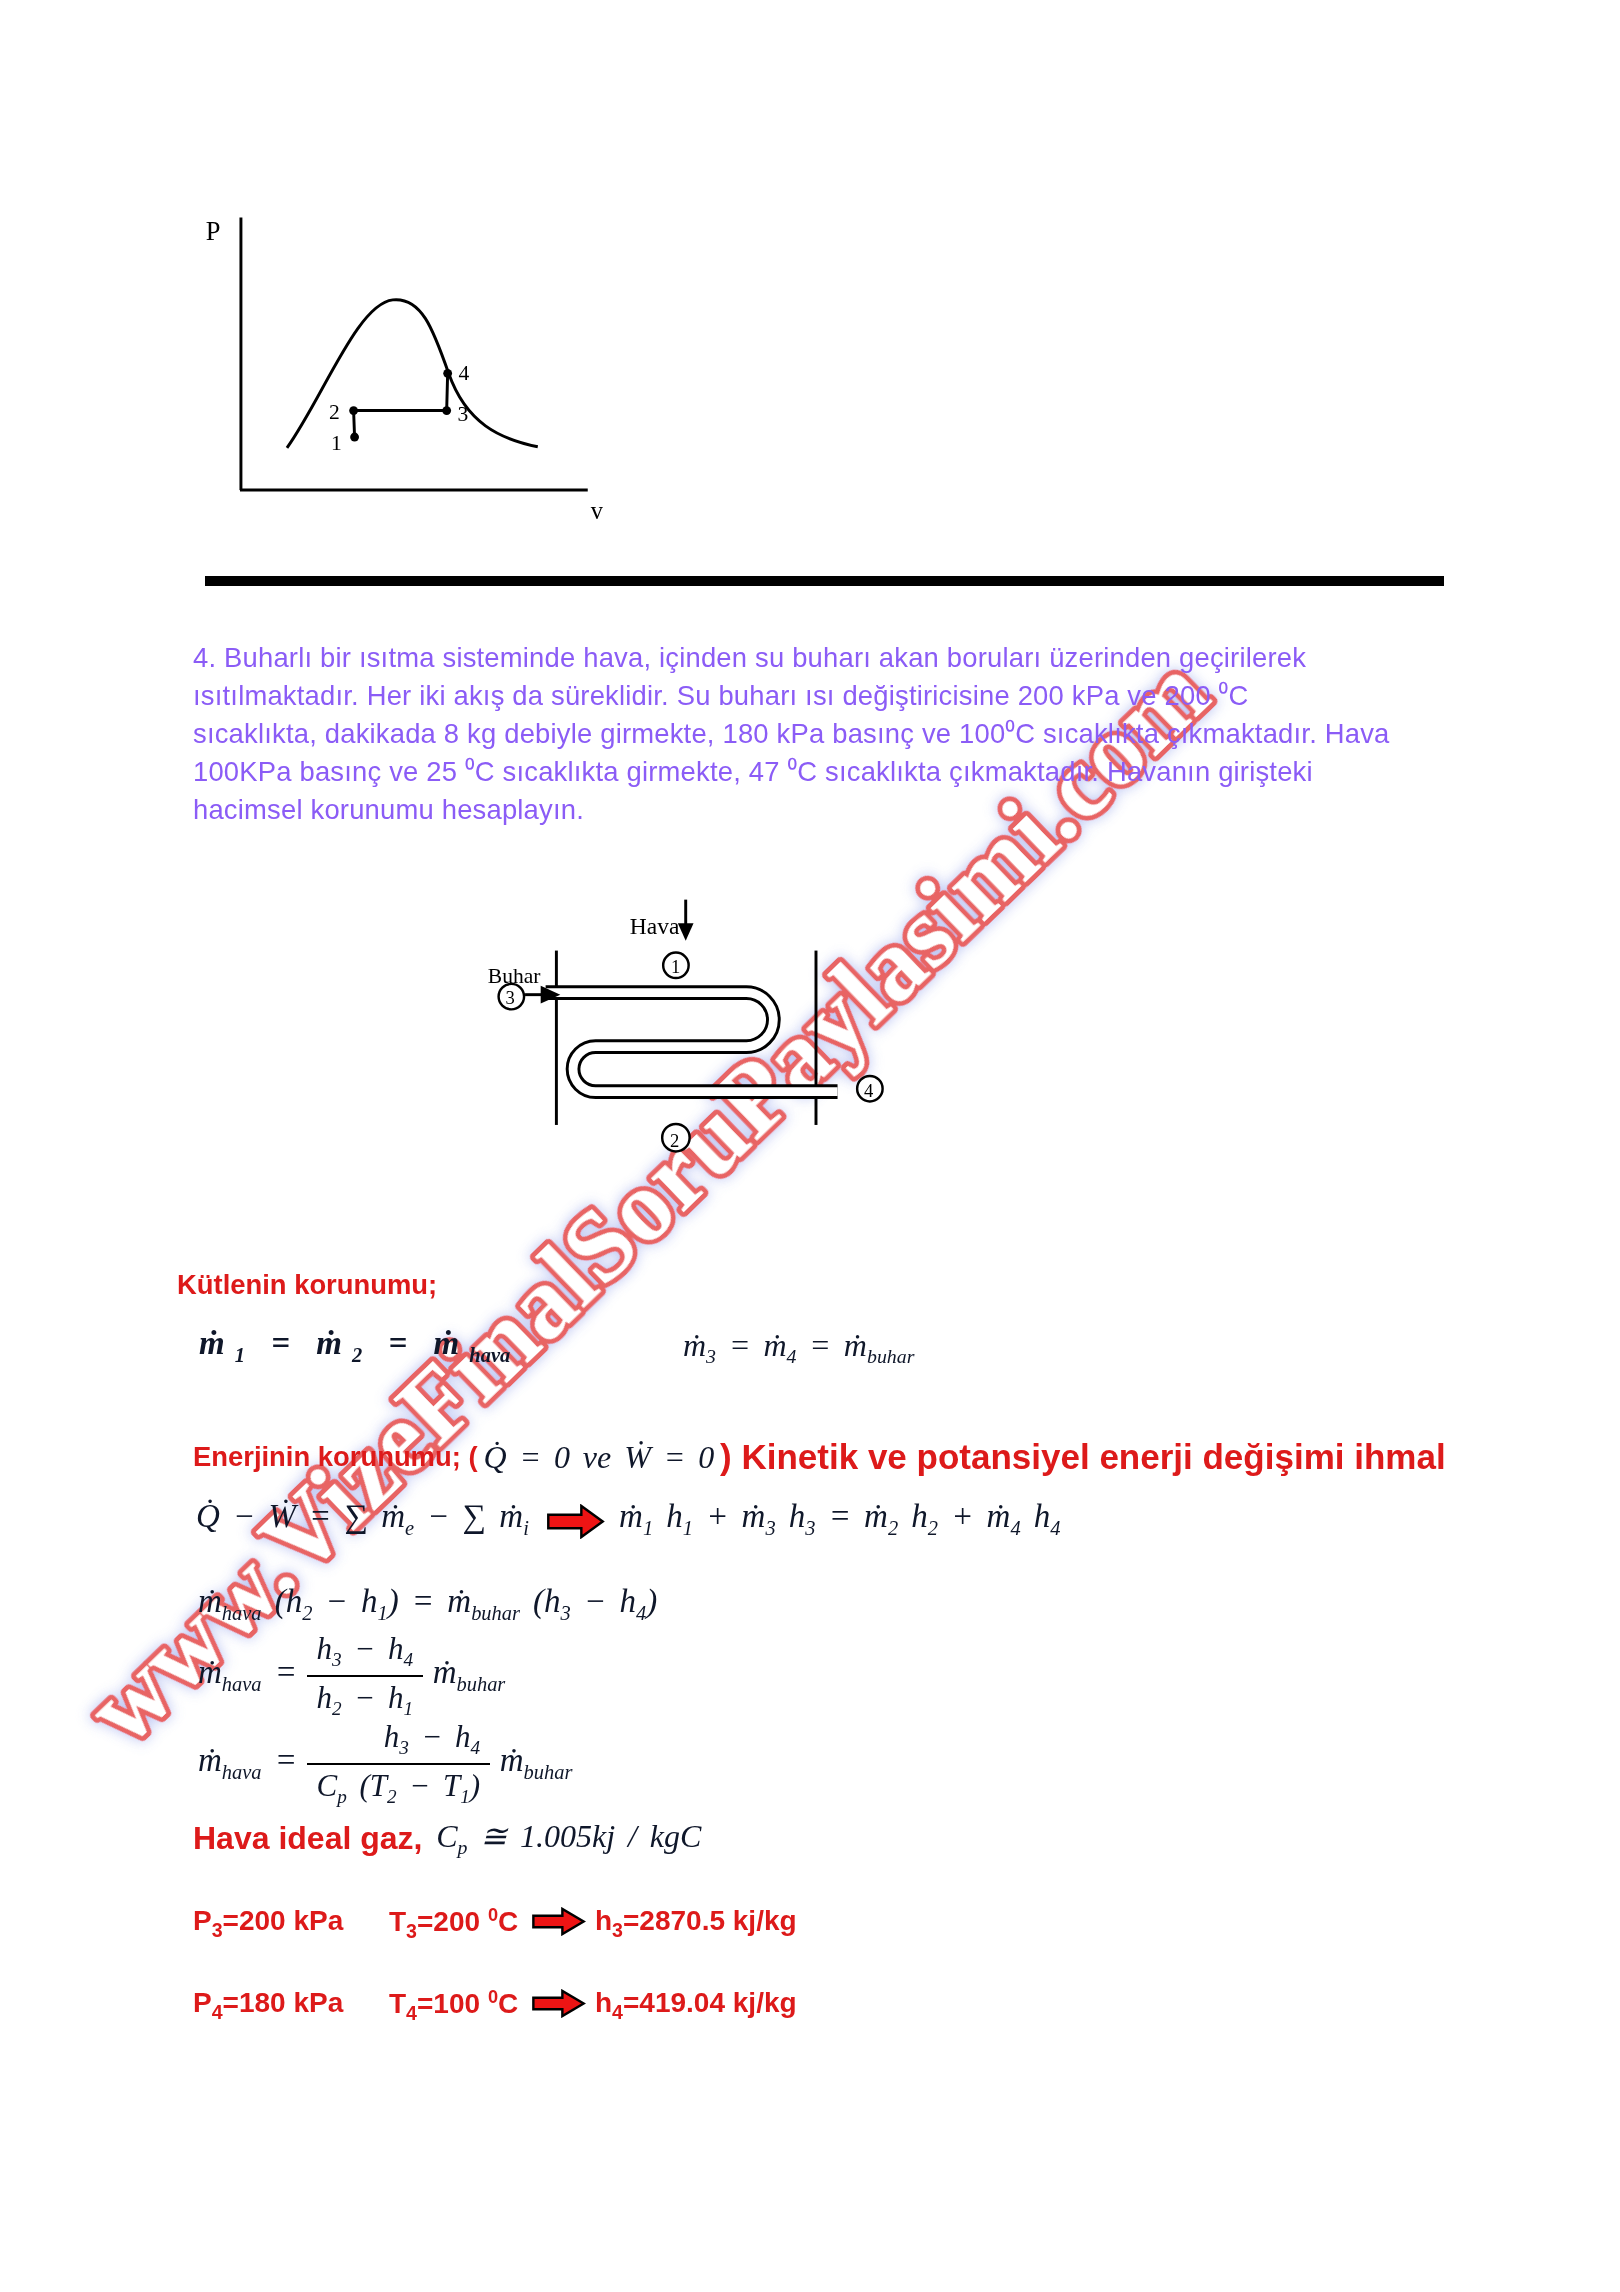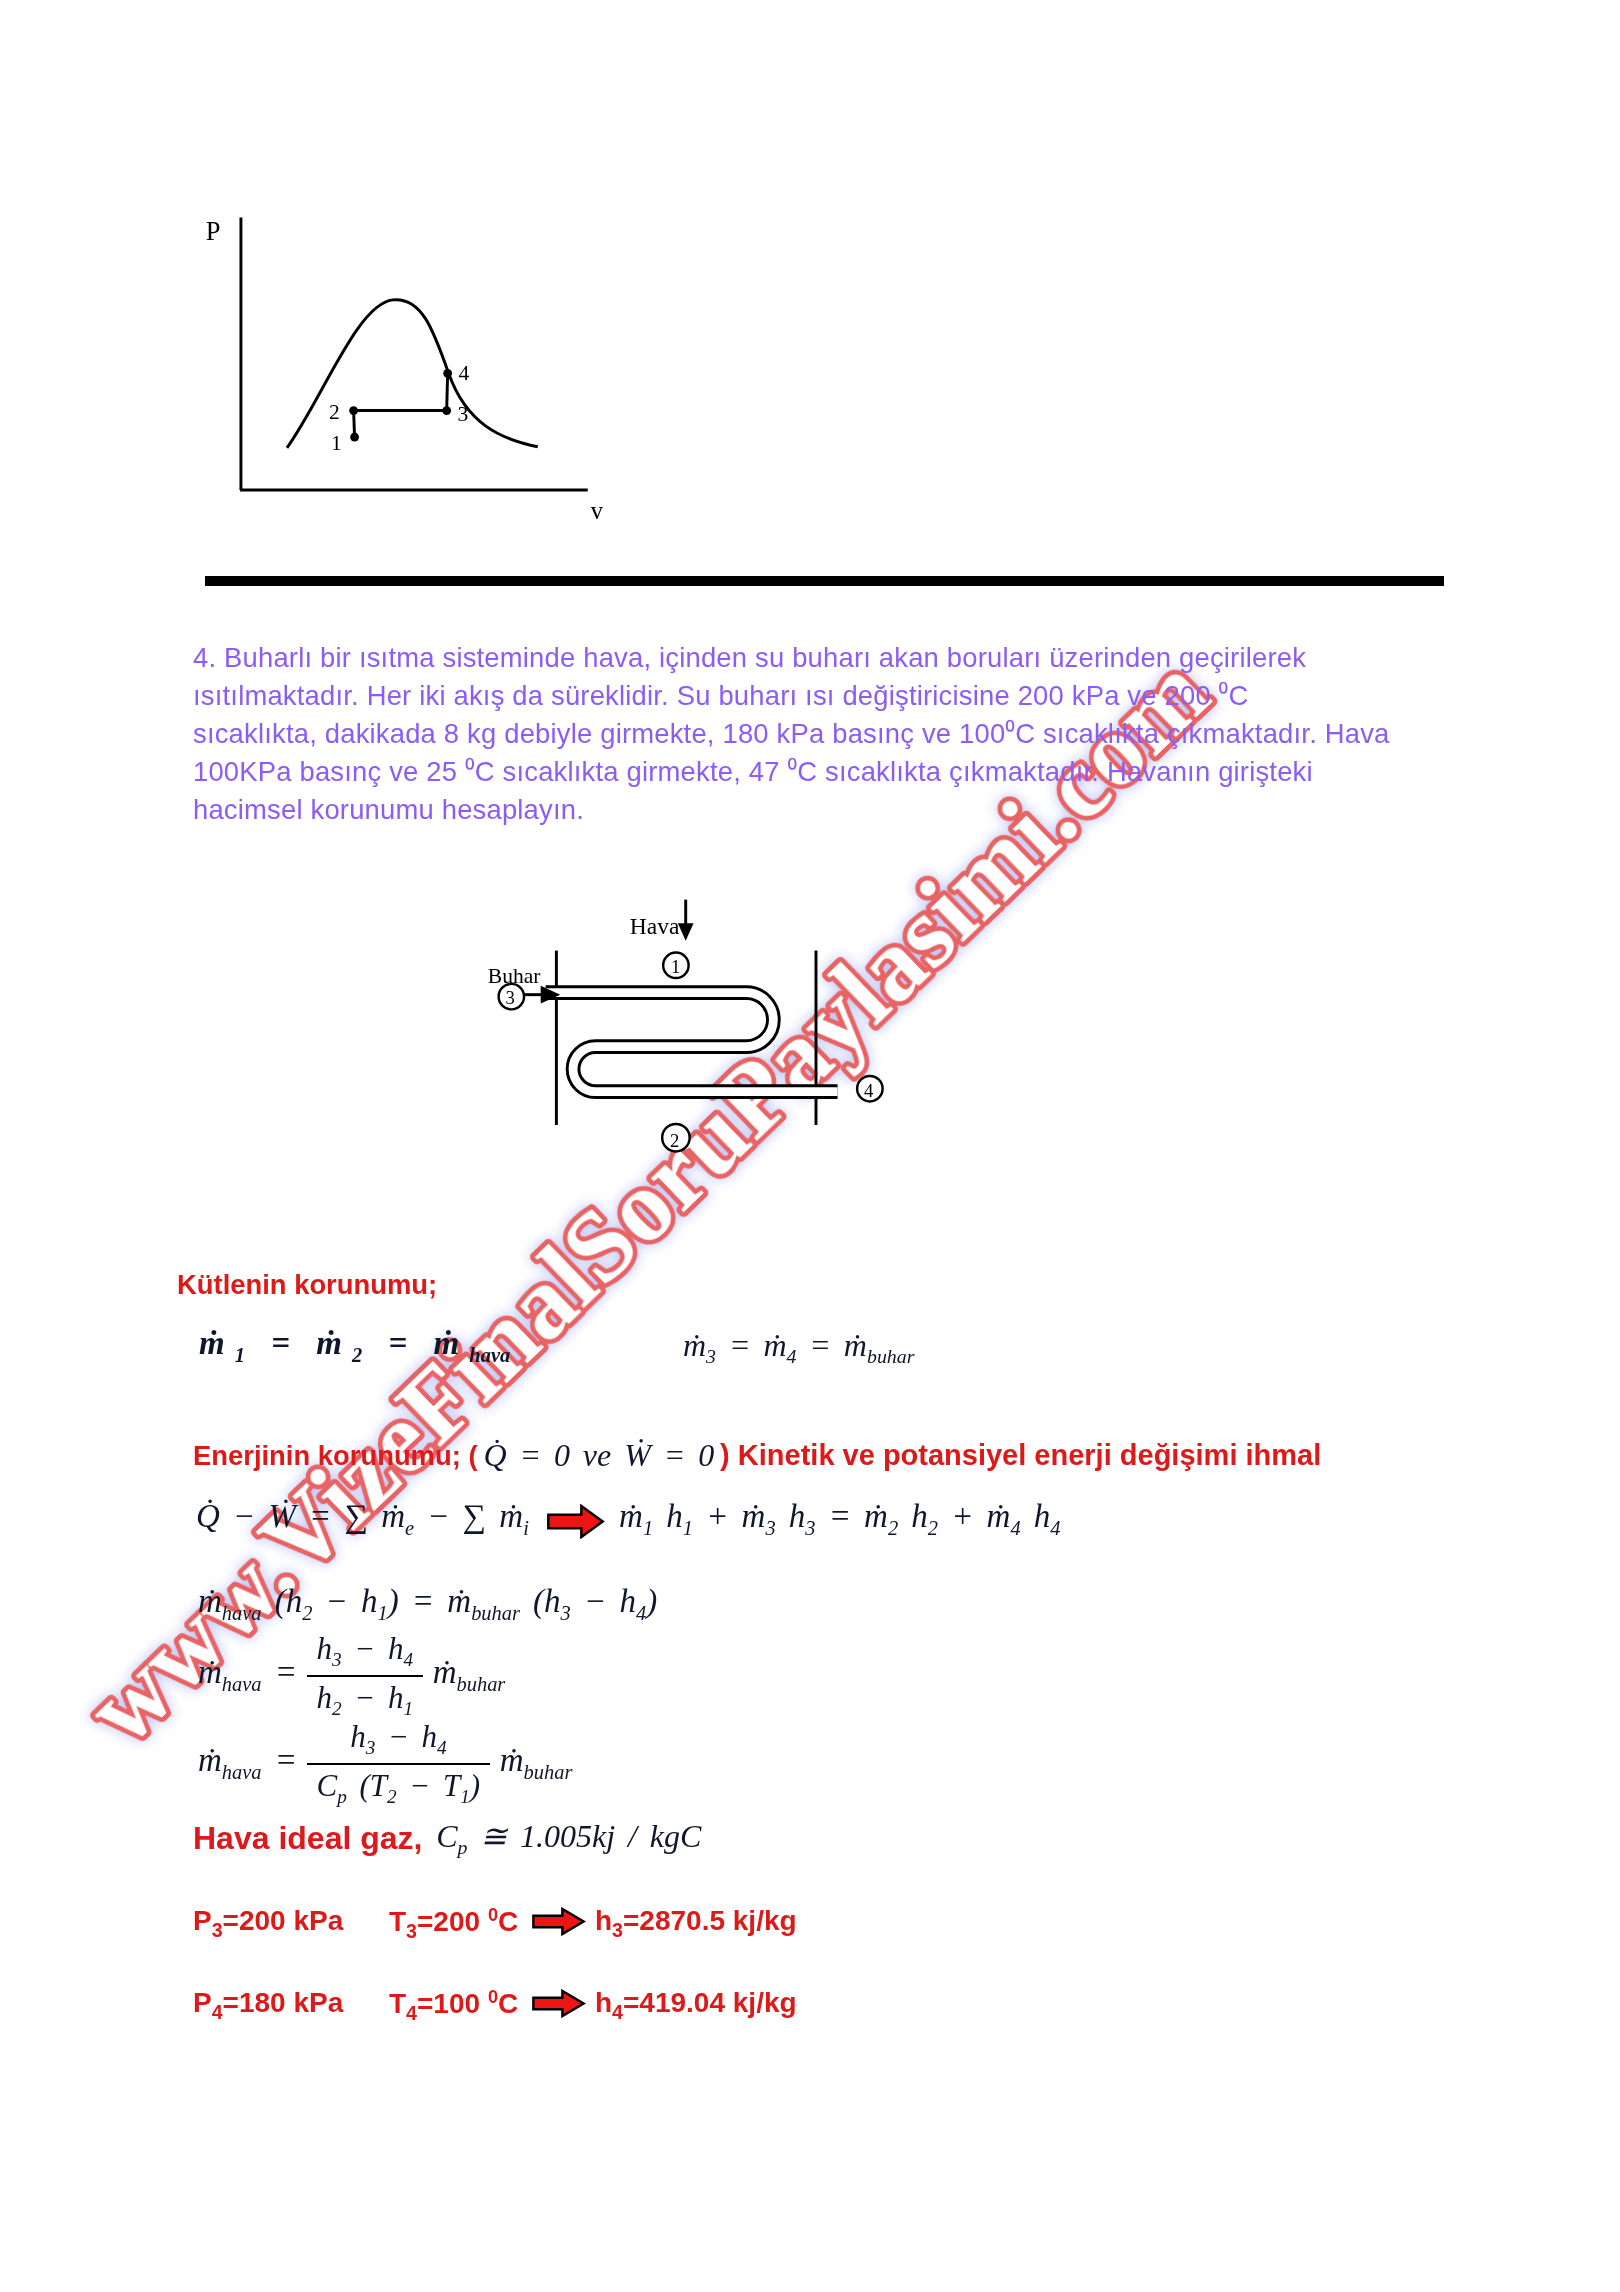--- a/index.html
+++ b/index.html
@@ -29,21 +29,21 @@
   .red { color:#dd1a1a; font-weight:bold; }
   .heading { position:absolute; font-size:27.4px; white-space:nowrap; }
   
   .math {
     font-family:"Liberation Serif", serif; font-style:italic; color:#0f172a;
     font-weight:normal; word-spacing:4.9px; white-space:nowrap;
   }
   .math sub { font-size:62%; font-style:italic; }
   .eqrow { position:absolute; display:flex; align-items:center; white-space:nowrap; }
   .frac { display:inline-flex; flex-direction:column; text-align:center; margin:0 9.8px; vertical-align:middle; }
-  .frac .num { border-bottom:2.5px solid #000; padding:2px 9.8px 3.9px 9.8px; }
+  .frac .num { border-bottom:2.5px solid #000; padding:2px 9.8px 3.9px 9.8px;text-align:right; }
   .frac .den { padding:2.9px 9.8px 0 9.8px; }
   
   .staterow { position:absolute; height:39px; font-size:28px; white-space:nowrap; }
   .staterow .col-p { position:absolute; left:0; }
   .staterow .col-t { position:absolute; left:196px; }
   .staterow .col-arrow { position:absolute; left:338px; top:2px; }
   .staterow .col-h { position:absolute; left:402px; }
   .staterow sub { font-size:70%; }
   .staterow sup { font-size:65%; }
   svg text { font-family:"Liberation Serif", serif; }
@@ -121,21 +121,21 @@
     </svg>
 
     <div class="heading red" style="left:177px; top:1269px; position:absolute;">Kütlenin korunumu;</div>
 
     <span class="math layer" style="left:199px; top:1325px; font-size:33px; font-weight:bold;">ṁ<sub> 1</sub> &nbsp;=&nbsp; ṁ<sub> 2</sub> &nbsp;=&nbsp; ṁ<sub> hava</sub></span>
     <span class="math layer" style="left:683px; top:1327px; font-size:32px;">ṁ<sub>3</sub> = ṁ<sub>4</sub> = ṁ<sub>buhar</sub></span>
 
     <div class="eqrow" style="left:193px; top:1437px;">
       <span class="red" style="font-size:27.4px;">Enerjinin korunumu; (</span>
       <span class="math" style="font-size:32px; margin:0 5.9px;">Q̇ = 0  ve  Ẇ = 0</span>
-      <span class="red" style="font-size:29px;">) Kinetik ve potansiyel enerji değişimi ihmal</span>
+      <span class="red" style="font-size:35px;">) Kinetik ve potansiyel enerji değişimi ihmal</span>
     </div>
 
     <div class="eqrow" style="left:196px; top:1498px;">
       <span class="math" style="font-size:33px;">Q̇ − Ẇ = ∑ ṁ<sub>e</sub> − ∑ ṁ<sub>i</sub></span>
       <svg width="59" height="35" style="margin:5.9px 13.7px 0 17.6px;" viewBox="0 0 60 36">
         <polygon points="2,11 36,11 36,2 58,18 36,34 36,25 2,25" fill="#ee1414" stroke="#000" stroke-width="2.5"></polygon>
       </svg>
       <span class="math" style="font-size:33px;">ṁ<sub>1</sub> h<sub>1</sub> + ṁ<sub>3</sub> h<sub>3</sub> = ṁ<sub>2</sub> h<sub>2</sub> + ṁ<sub>4</sub> h<sub>4</sub></span>
     </div>
 

